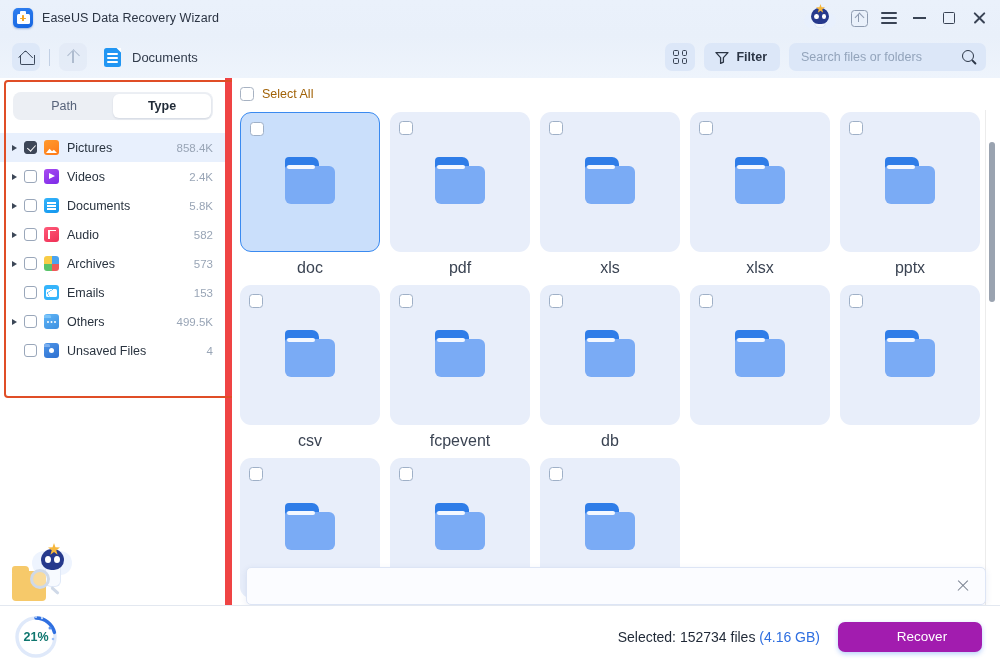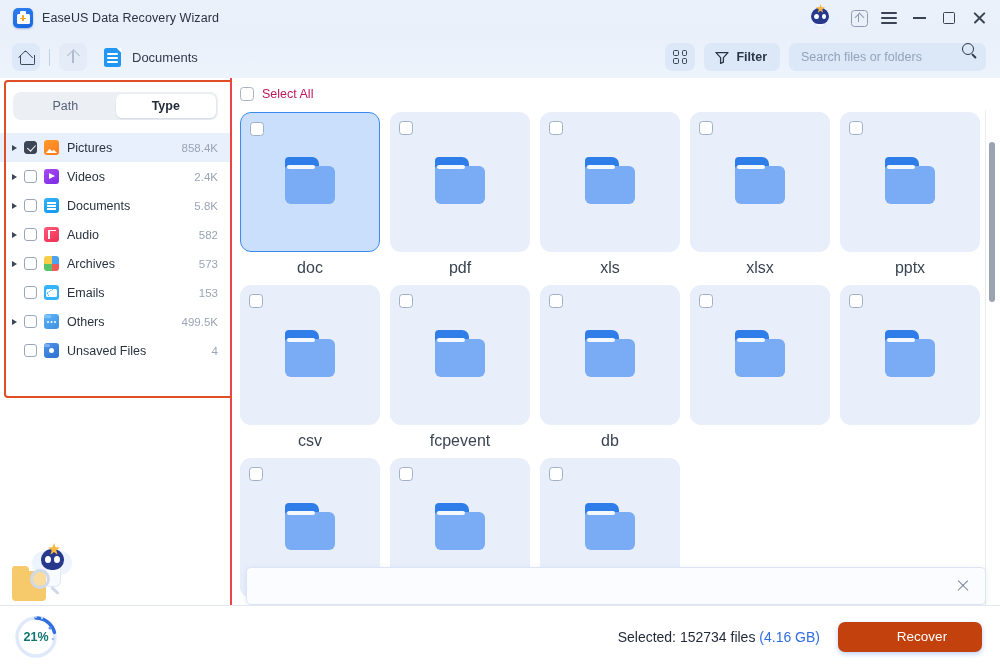--- a/index.html
+++ b/index.html
@@ -182,21 +182,21 @@
     content: ""; position: absolute; left: 0; top: 1px; width: 0; height: 0;
     border-left: 7px solid transparent; border-right: 7px solid transparent;
     border-top: 7px solid transparent;
     box-shadow: none;
     border-top-color: transparent;
   }
   .funnel svg { position: absolute; left: 0; top: 0; }
   .filter-label { font-size: 12.5px; color: #2b3545; font-weight: bold; }
   .search-box {
     width: 197px; height: 28px; border-radius: 7px; background: #dce7f8;
-    display: flex; padding: 0 10px 0 12px;
+    display: flex; align-items: center; padding: 0 10px 0 12px;
   }
   .search-input {
     border: none; background: transparent; outline: none; flex: 1;
     font-size: 12.5px; color: #3a4658; font-family: "Liberation Sans", sans-serif;
   }
   .search-input::placeholder { color: #93a4bb; }
   .mag { width: 15px; height: 15px; position: relative; flex: 0 0 auto; }
   .mag::before {
     content: ""; position: absolute; left: 0; top: 0; width: 10px; height: 10px;
     border: 1.6px solid #2c3748; border-radius: 50%;
@@ -205,21 +205,21 @@
     content: ""; position: absolute; left: 9.5px; top: 9.6px; width: 5.5px; height: 1.6px;
     background: #2c3748; transform: rotate(45deg); border-radius: 1px; transform-origin: left center;
   }
 
   
   .body-area { flex: 1; display: flex; position: relative; min-height: 0; background: #fff; }
 
   
   .sidebar {
     width: 232px; flex: 0 0 232px; background: #ffffff;
-    border-right: 2px solid #ef4444; position: relative; padding-top: 10px;
+    border-right: 7px solid #ef4444; position: relative; padding-top: 10px;
   }
   .seg {
     margin: 4px 12px 0 13px; height: 28px; background: #eceff4; border-radius: 8px;
     display: flex; padding: 2px; position: relative;
   }
   .seg-opt {
     flex: 1; display: flex; align-items: center; justify-content: center;
     font-size: 12.5px; color: #57637a; border-radius: 6px;
   }
   .seg-opt.active { background: #ffffff; color: #1f2936; font-weight: bold; box-shadow: 0 1px 2px rgba(30,50,90,.12); }
@@ -314,21 +314,21 @@
     position: absolute; left: 4px; top: 2px; width: 236px; height: 318px;
     border: 2.5px solid #e04e26; border-radius: 4px; pointer-events: none;
   }
 
   
   .content { flex: 1; position: relative; min-width: 0; background: #fff; display: flex; flex-direction: column; }
   .select-all-row { height: 32px; display: flex; align-items: center; padding-left: 8px; flex: 0 0 32px; }
   .cb-lg {
     width: 14px; height: 14px; border: 1.5px solid #a7b2c2; border-radius: 3.5px; background: #fff;
   }
-  .select-all-label { font-size: 12.5px; color: #be185d; margin-left: 8px; }
+  .select-all-label { font-size: 12.5px; color: #a16207; margin-left: 8px; }
 
   .grid-wrap { flex: 1; position: relative; overflow: hidden; padding-left: 8px; }
   .tile-grid {
     display: grid; grid-template-columns: repeat(5, 140px); column-gap: 10px; row-gap: 8px;
     padding-top: 2px;
   }
   .tile { width: 140px; display: flex; flex-direction: column; align-items: center; }
   .tile-box {
     width: 140px; height: 140px; border-radius: 11px; background: #e8eefa;
     position: relative; display: flex; align-items: center; justify-content: center;
@@ -437,21 +437,21 @@
   .status-line2 { display: flex; align-items: center; margin-top: 5px; }
   .pause-btn { width: 14px; height: 13px; display: flex; gap: 3.5px; }
   .pause-btn i { width: 4px; height: 13px; background: #5a6577; border-radius: 1px; }
   .stop-btn { width: 12px; height: 12px; background: #5a6577; border-radius: 2px; margin-left: 11px; }
   .sector-text { font-size: 12px; color: #8d98aa; margin-left: 14px; }
 
   .status-right { margin-left: auto; display: flex; align-items: center; gap: 18px; }
   .selected-text { font-size: 14px; color: #1f2836; }
   .selected-text .sz { color: #2f6fe0; }
   .recover-btn {
-    width: 144px; height: 30px; border-radius: 7px; background: #c2410c; color: #fff;
+    width: 144px; height: 30px; border-radius: 7px; background: #a21caf; color: #fff;
     display: flex; align-items: center; justify-content: center; font-size: 13.5px;
     box-shadow: 0 2px 5px rgba(21,101,240,.3);
     padding-left: 24px;
   }
 </style>
 </head>
 <body>
 
 <div id="app">
 

